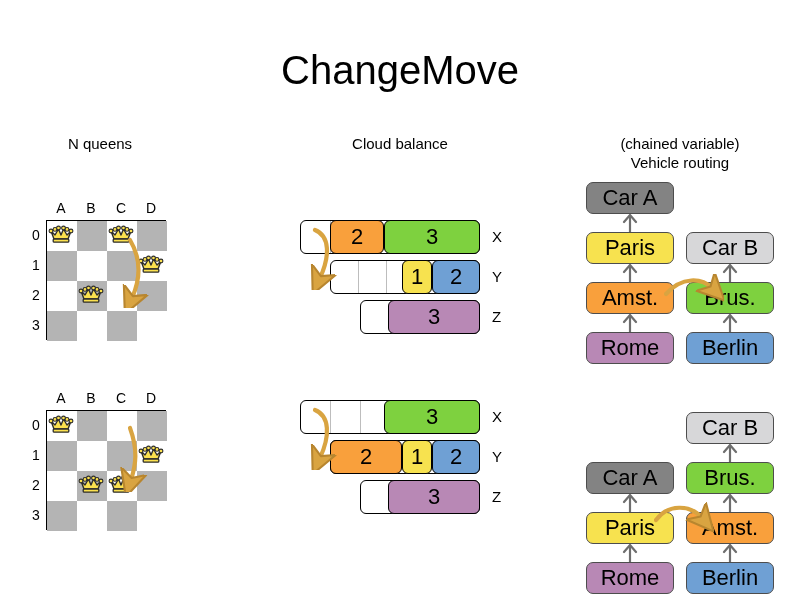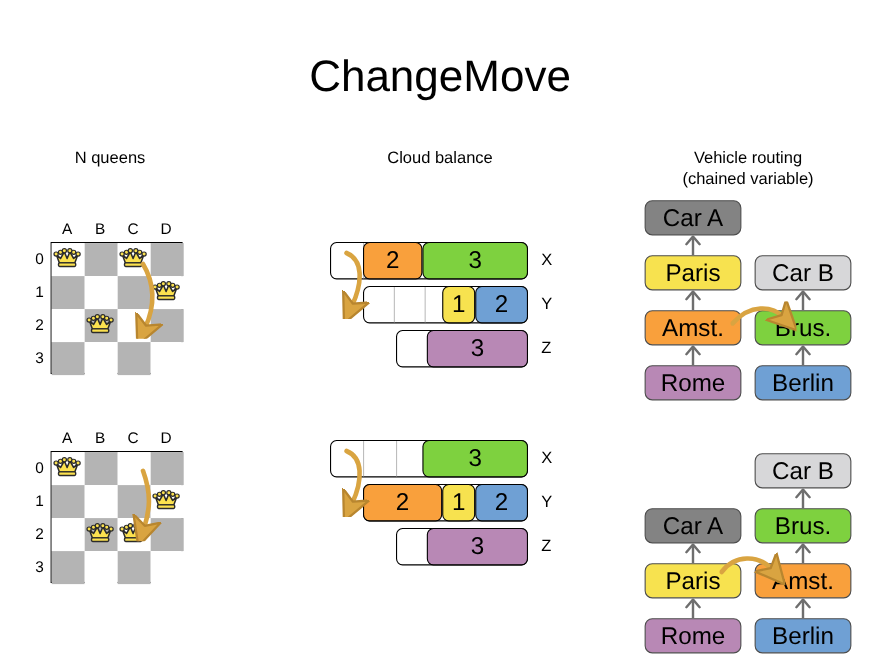--- a/index.html
+++ b/index.html
@@ -81,22 +81,22 @@
 </head>
 <body>
 
 <div class="page">
 
   <div class="title">ChangeMove</div>
 
   <div class="col-head" id="head-cloud">Cloud balance</div>
   <div class="col-head" id="head-queens">N queens</div>
   <div class="col-head" id="head-routing">
+    <div>(chained variable)</div>
     <div>Vehicle routing</div>
-    <div>(chained variable)</div>
   </div>
 
   <div class="board" id="board-before" style="left:46px;top:196px;">
       <div class="grid">
         <div class="cell light" style="left: 0px; top: 0px;"></div>
         <div class="cell dark" style="left: 30px; top: 0px;"></div>
         <div class="cell light" style="left: 60px; top: 0px;"></div>
         <div class="cell dark" style="left: 90px; top: 0px;"></div>
         <div class="cell dark" style="left: 0px; top: 30px;"></div>
         <div class="cell light" style="left: 30px; top: 30px;"></div>

